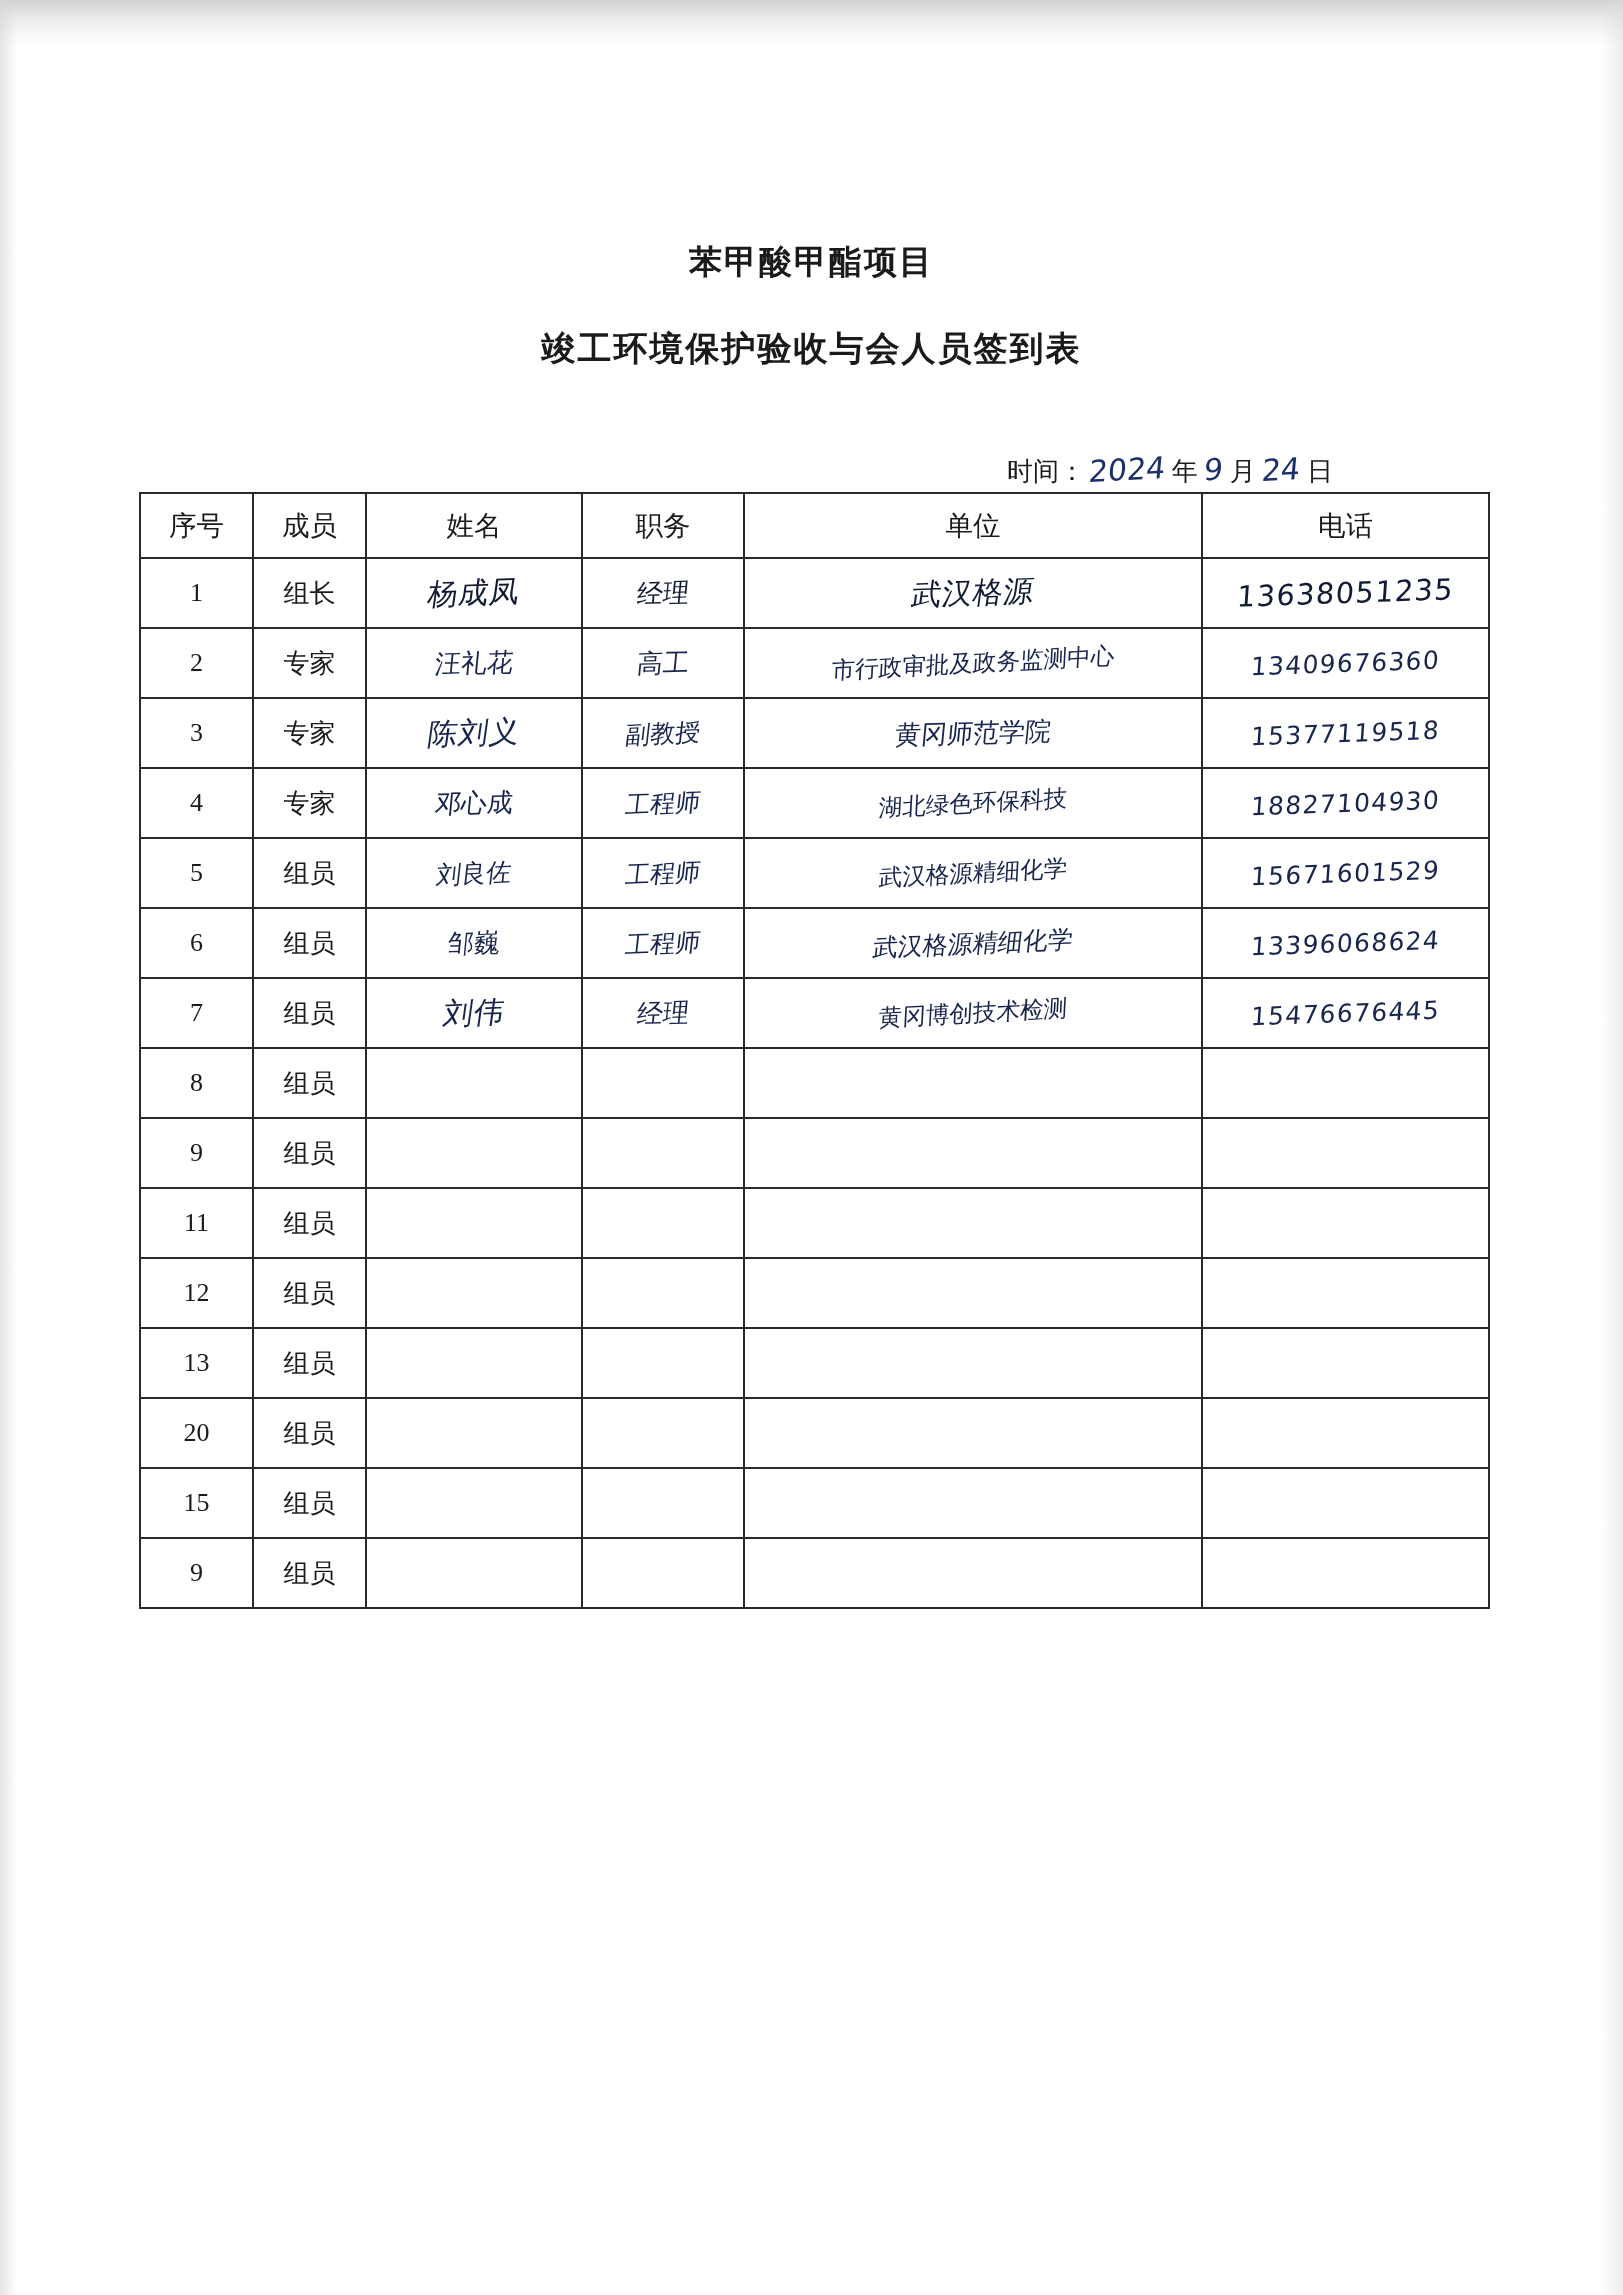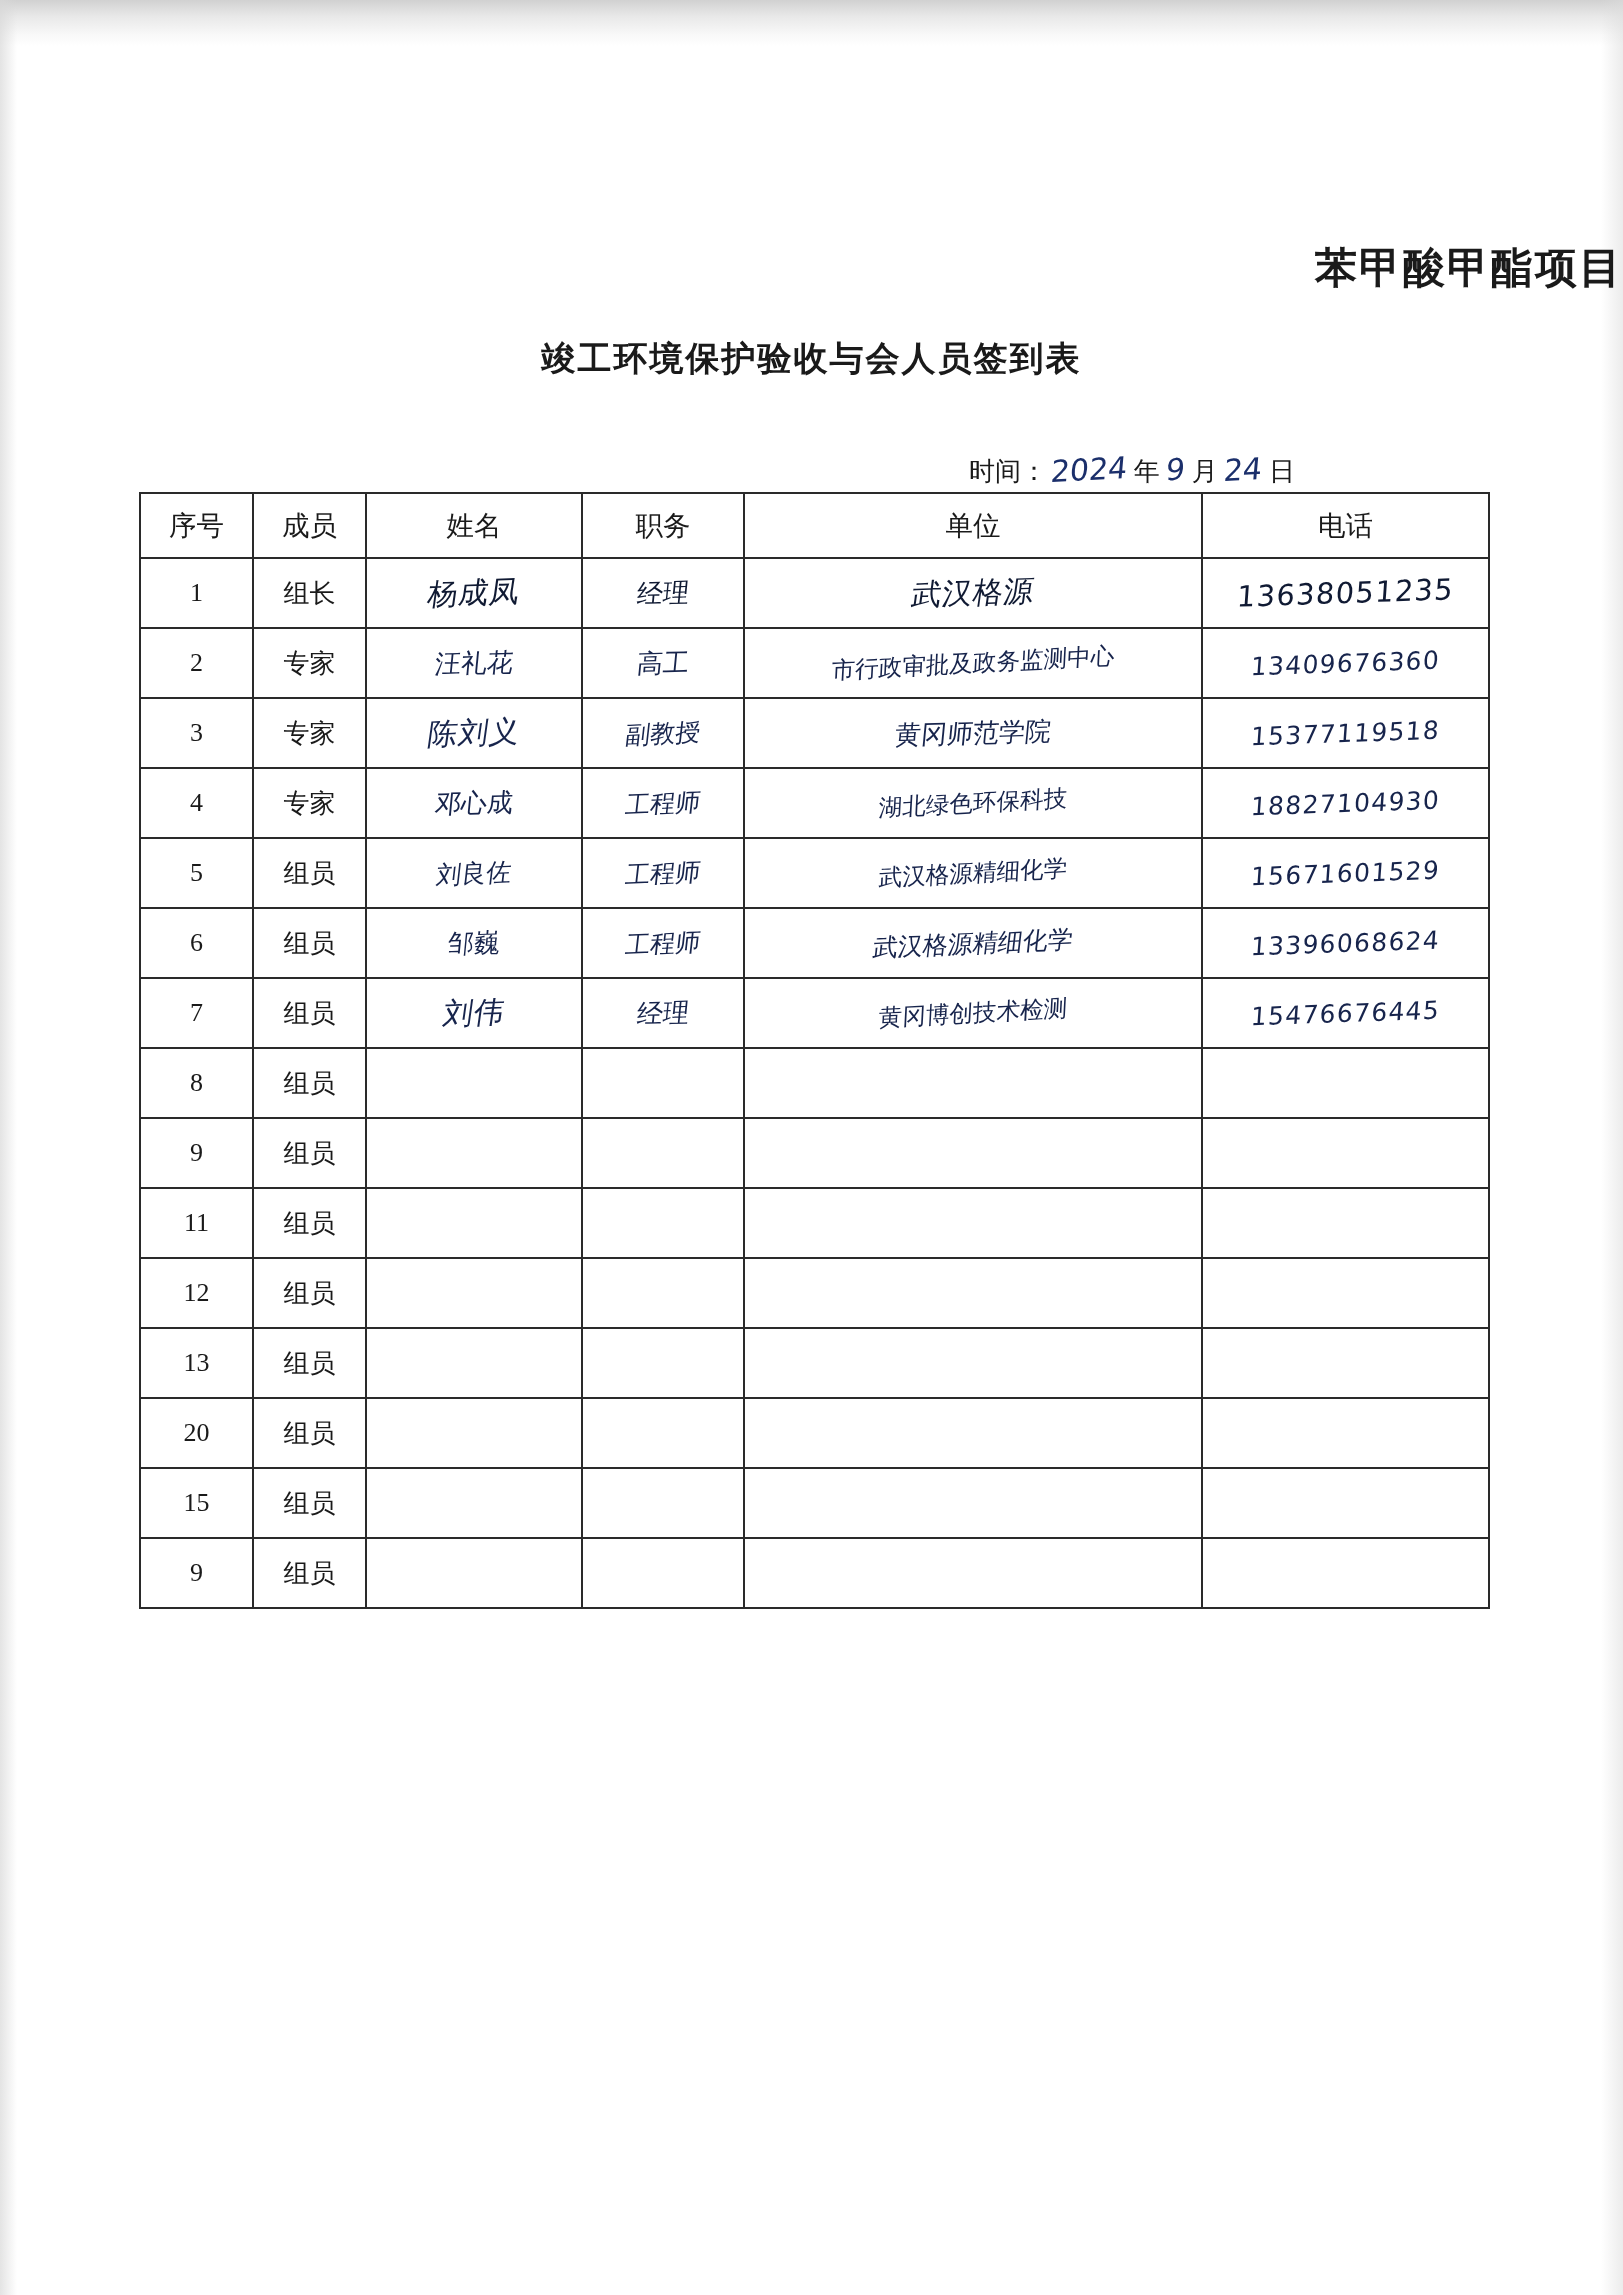--- a/index.html
+++ b/index.html
@@ -49,39 +49,38 @@
 
   
   .title-block {
     position: absolute;
     top: 243px;
     left: 0;
     width: 1623px;
     text-align: center;
   }
   .title-line-1 {
-    font-size: 42px;
+    font-size: 33px;
     font-weight: bold;
     letter-spacing: 2px;
     line-height: 1.2;
-    text-align: right;
   }
   .title-line-2 {
     font-size: 34px;
     font-weight: bold;
     letter-spacing: 2px;
     line-height: 1.2;
     margin-top: 46px;
   }
 
   
   .date-line {
     position: absolute;
     top: 452px;
-    left: 969px;
+    left: 1007px;
     width: 550px;
     height: 46px;
     font-size: 26px;
     display: flex;
     align-items: baseline;
     white-space: nowrap;
   }
   .date-label { font-size: 26px; }
   .date-hand {
     font-family: "DejaVu Sans", sans-serif;

